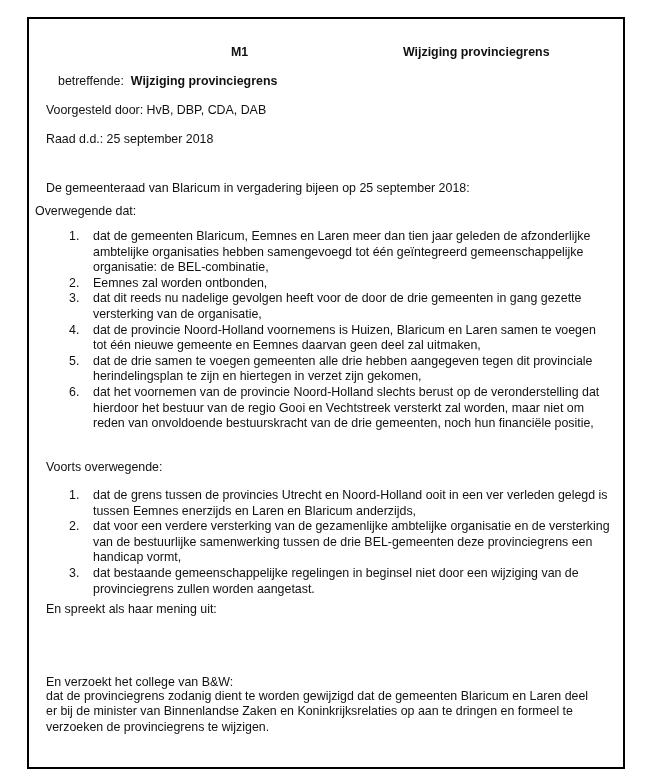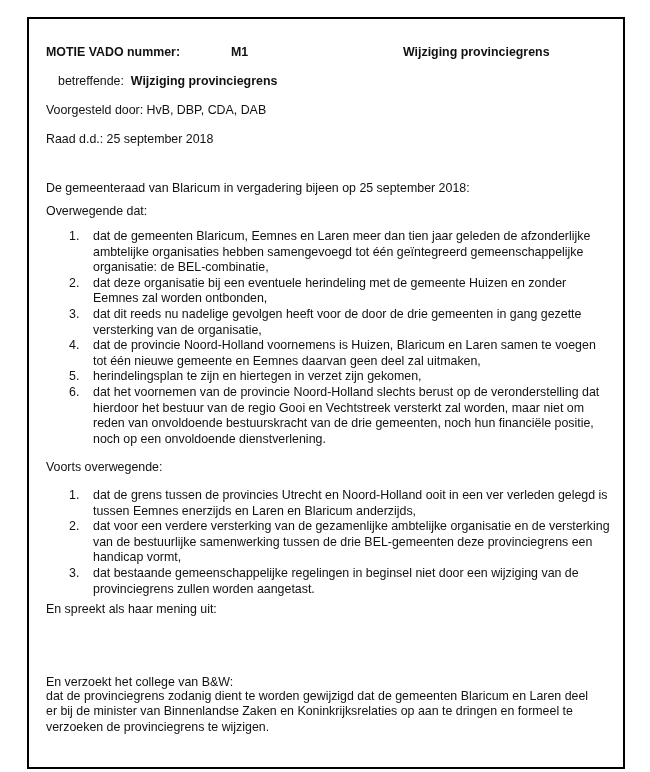--- a/index.html
+++ b/index.html
@@ -17,68 +17,66 @@
   ol li { position: relative; padding-left: 24px; font-size: 12.4px; line-height: 15.6px; white-space: normal; }
   ol li .num { position: absolute; left: 0; top: 0; }
   .line { display: block; white-space: nowrap; }
 </style>
 </head>
 <body>
 
 <div class="page">
 
   <div class="t hdr b">
-    <span class="c1">MOTIE VADO nummer:</span>
     <span class="c2">M1</span>
     <span class="c3">Wijziging provinciegrens</span>
   </div>
 
   <div class="t" style="left:17px; top:55px;margin-left:12px;">
     <span>betreffende:</span>&nbsp;
     <span class="b">Wijziging provinciegrens</span>
   </div>
 
   <div class="t" style="left:17px; top:84px;">Voorgesteld door: HvB, DBP, CDA, DAB</div>
   <div class="t" style="left:17px; top:113px;">Raad d.d.: 25 september 2018</div>
 
   <div class="t" style="left:17px; top:162px;">De gemeenteraad van Blaricum in vergadering bijeen op 25 september 2018:</div>
-  <div class="t" style="left:17px; top:185px;">Overwegende dat:</div>
+  <div class="t" style="left:6px; top:185px;">Overwegende dat:</div>
 
   <ol style="top:210px;">
     <li>
       <span class="num">1.</span>
       <span class="line">dat de gemeenten Blaricum, Eemnes en Laren meer dan tien jaar geleden de afzonderlijke</span>
       <span class="line">ambtelijke organisaties hebben samengevoegd tot één geïntegreerd gemeenschappelijke</span>
       <span class="line">organisatie: de BEL-combinatie,</span>
     </li>
     <li>
       <span class="num">2.</span>
-      <span class="line">dat deze organisatie bij een eventuele herindeling met de gemeente Huizen en zonder</span>
       <span class="line">Eemnes zal worden ontbonden,</span>
     </li>
     <li>
       <span class="num">3.</span>
       <span class="line">dat dit reeds nu nadelige gevolgen heeft voor de door de drie gemeenten in gang gezette</span>
       <span class="line">versterking van de organisatie,</span>
     </li>
     <li>
       <span class="num">4.</span>
       <span class="line">dat de provincie Noord-Holland voornemens is Huizen, Blaricum en Laren samen te voegen</span>
       <span class="line">tot één nieuwe gemeente en Eemnes daarvan geen deel zal uitmaken,</span>
     </li>
     <li>
       <span class="num">5.</span>
+      <span class="line">dat de drie samen te voegen gemeenten alle drie hebben aangegeven tegen dit provinciale</span>
       <span class="line">herindelingsplan te zijn en hiertegen in verzet zijn gekomen,</span>
     </li>
     <li>
       <span class="num">6.</span>
       <span class="line">dat het voornemen van de provincie Noord-Holland slechts berust op de veronderstelling dat</span>
       <span class="line">hierdoor het bestuur van de regio Gooi en Vechtstreek versterkt zal worden, maar niet om</span>
       <span class="line">reden van onvoldoende bestuurskracht van de drie gemeenten, noch hun financiële positie,</span>
-      <span class="line">noch op een onvoldoende dienstverlening.</span>
     </li>
   </ol>
 
   <div class="t" style="left:17px; top:441px;">Voorts overwegende:</div>
 
   <ol style="top:469px;">
     <li>
       <span class="num">1.</span>
       <span class="line">dat de grens tussen de provincies Utrecht en Noord-Holland ooit in een ver verleden gelegd is</span>
       <span class="line">tussen Eemnes enerzijds en Laren en Blaricum anderzijds,</span>

